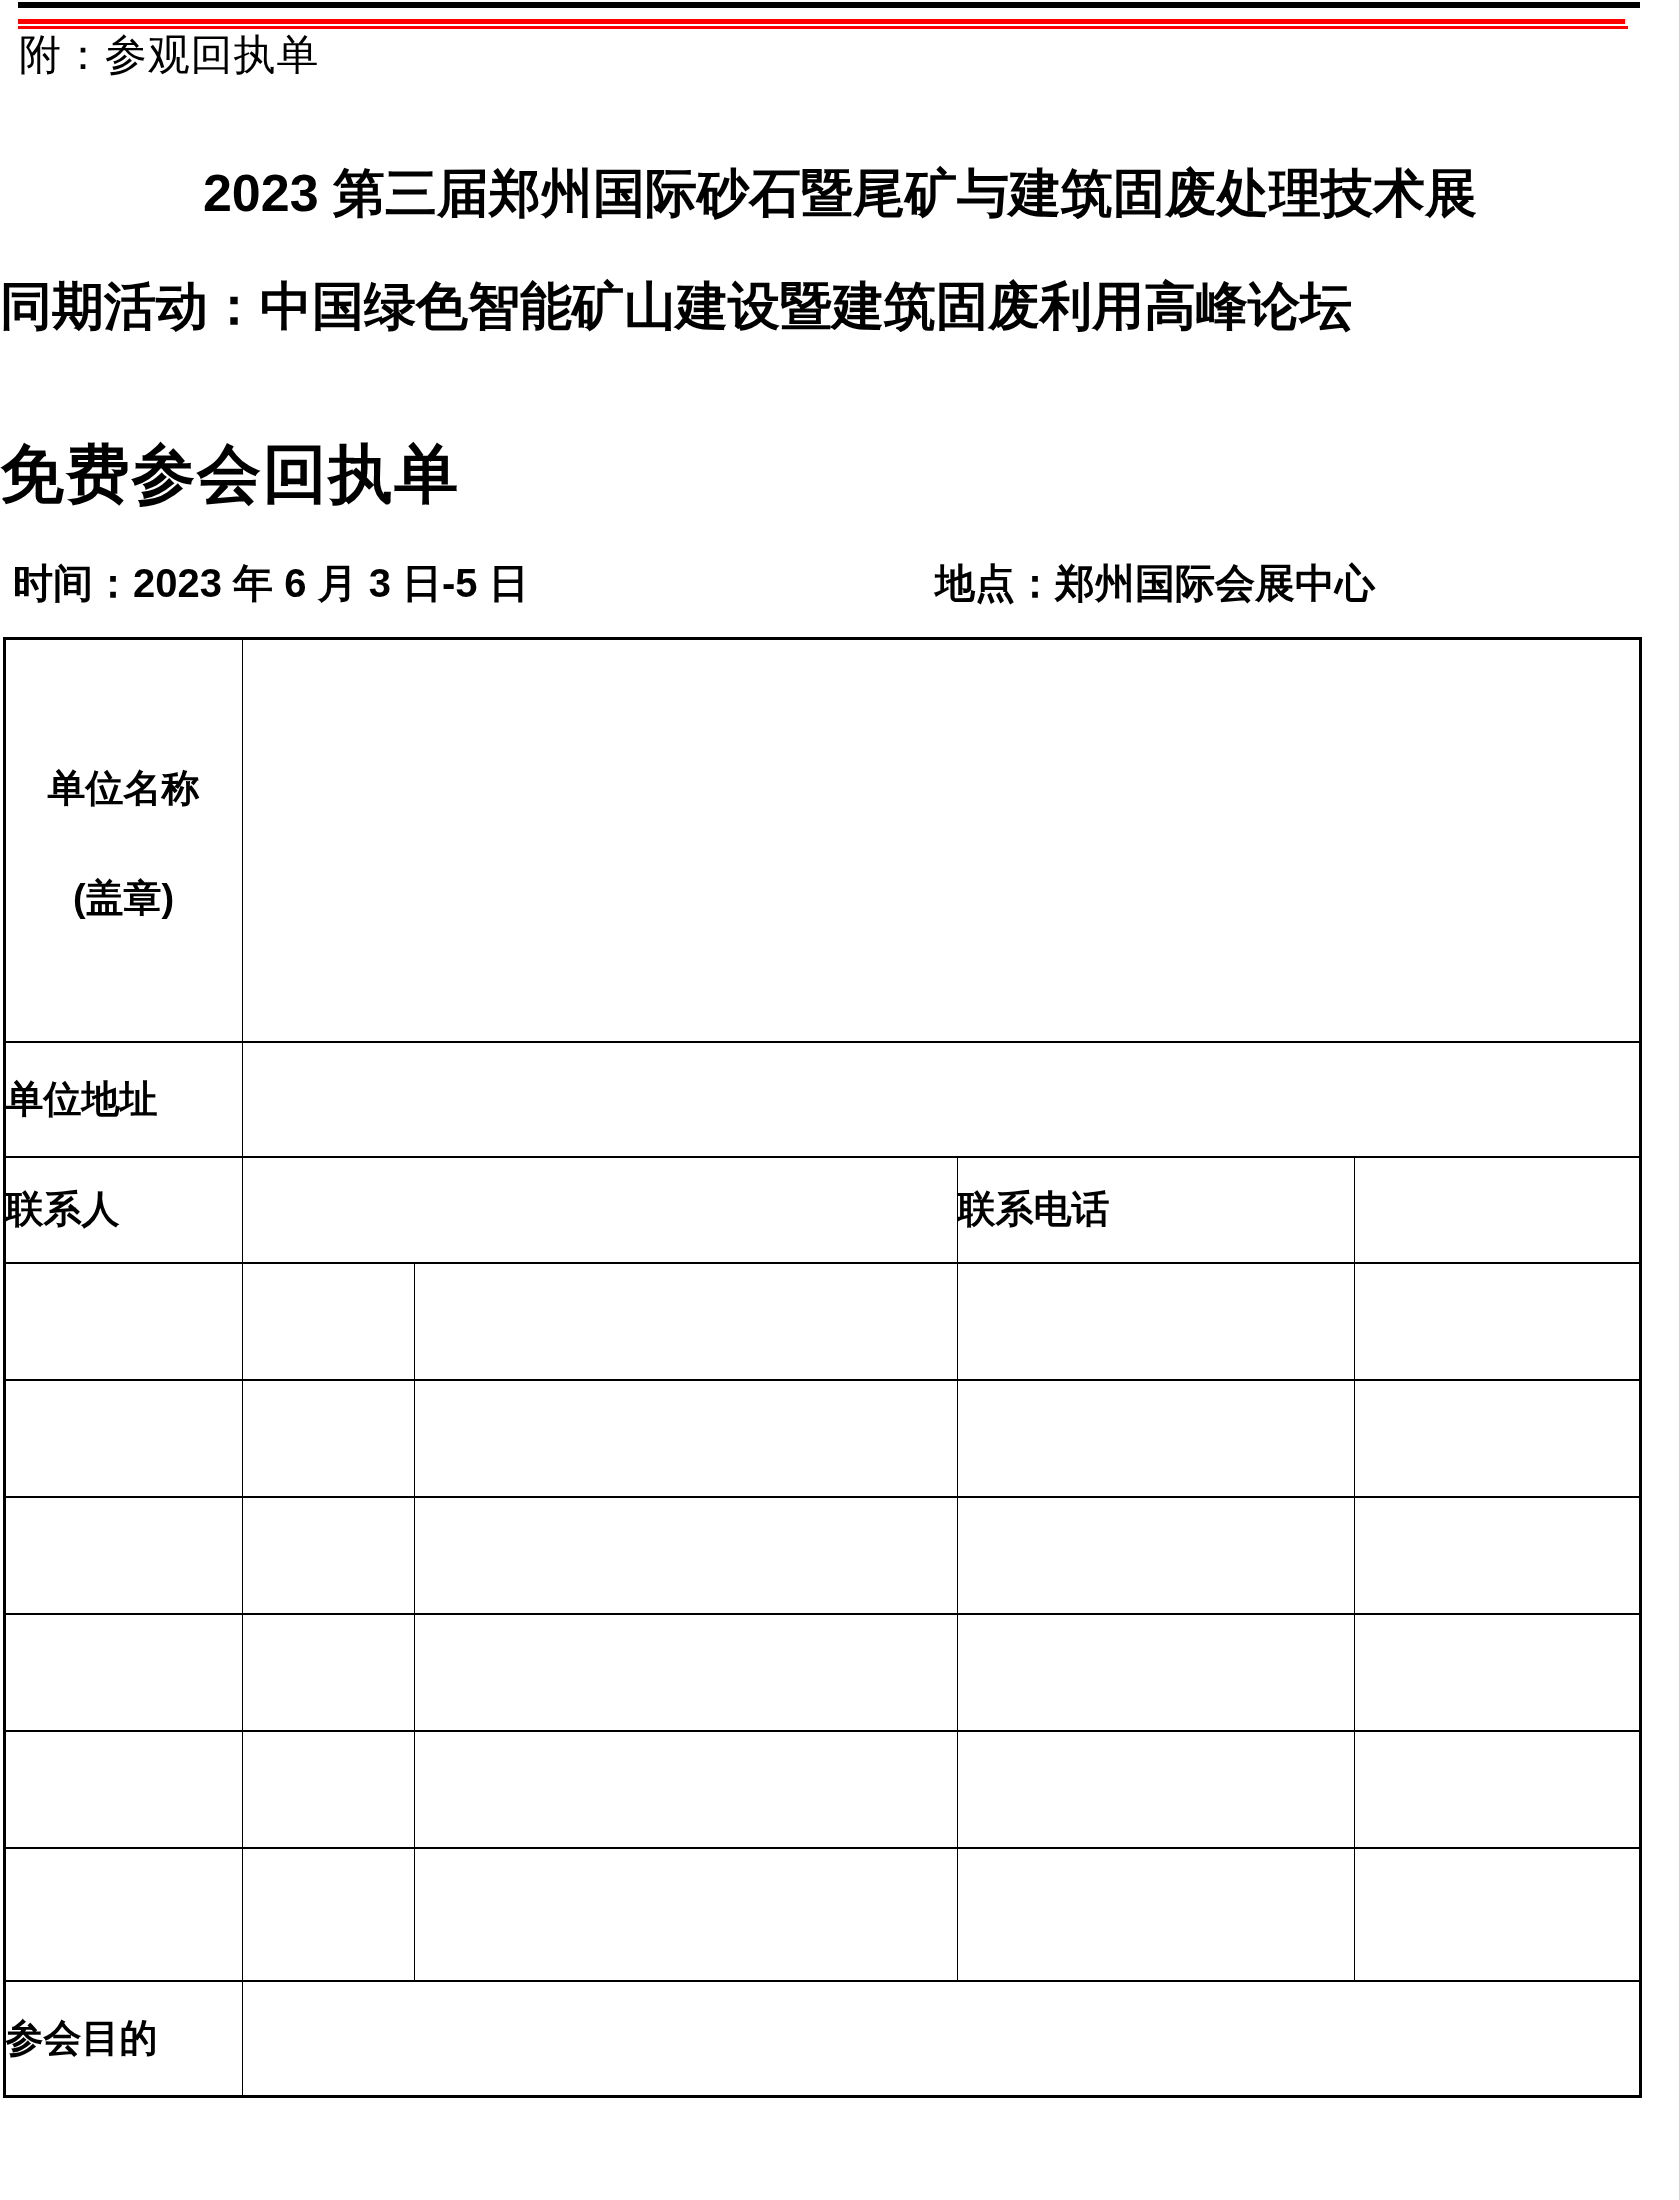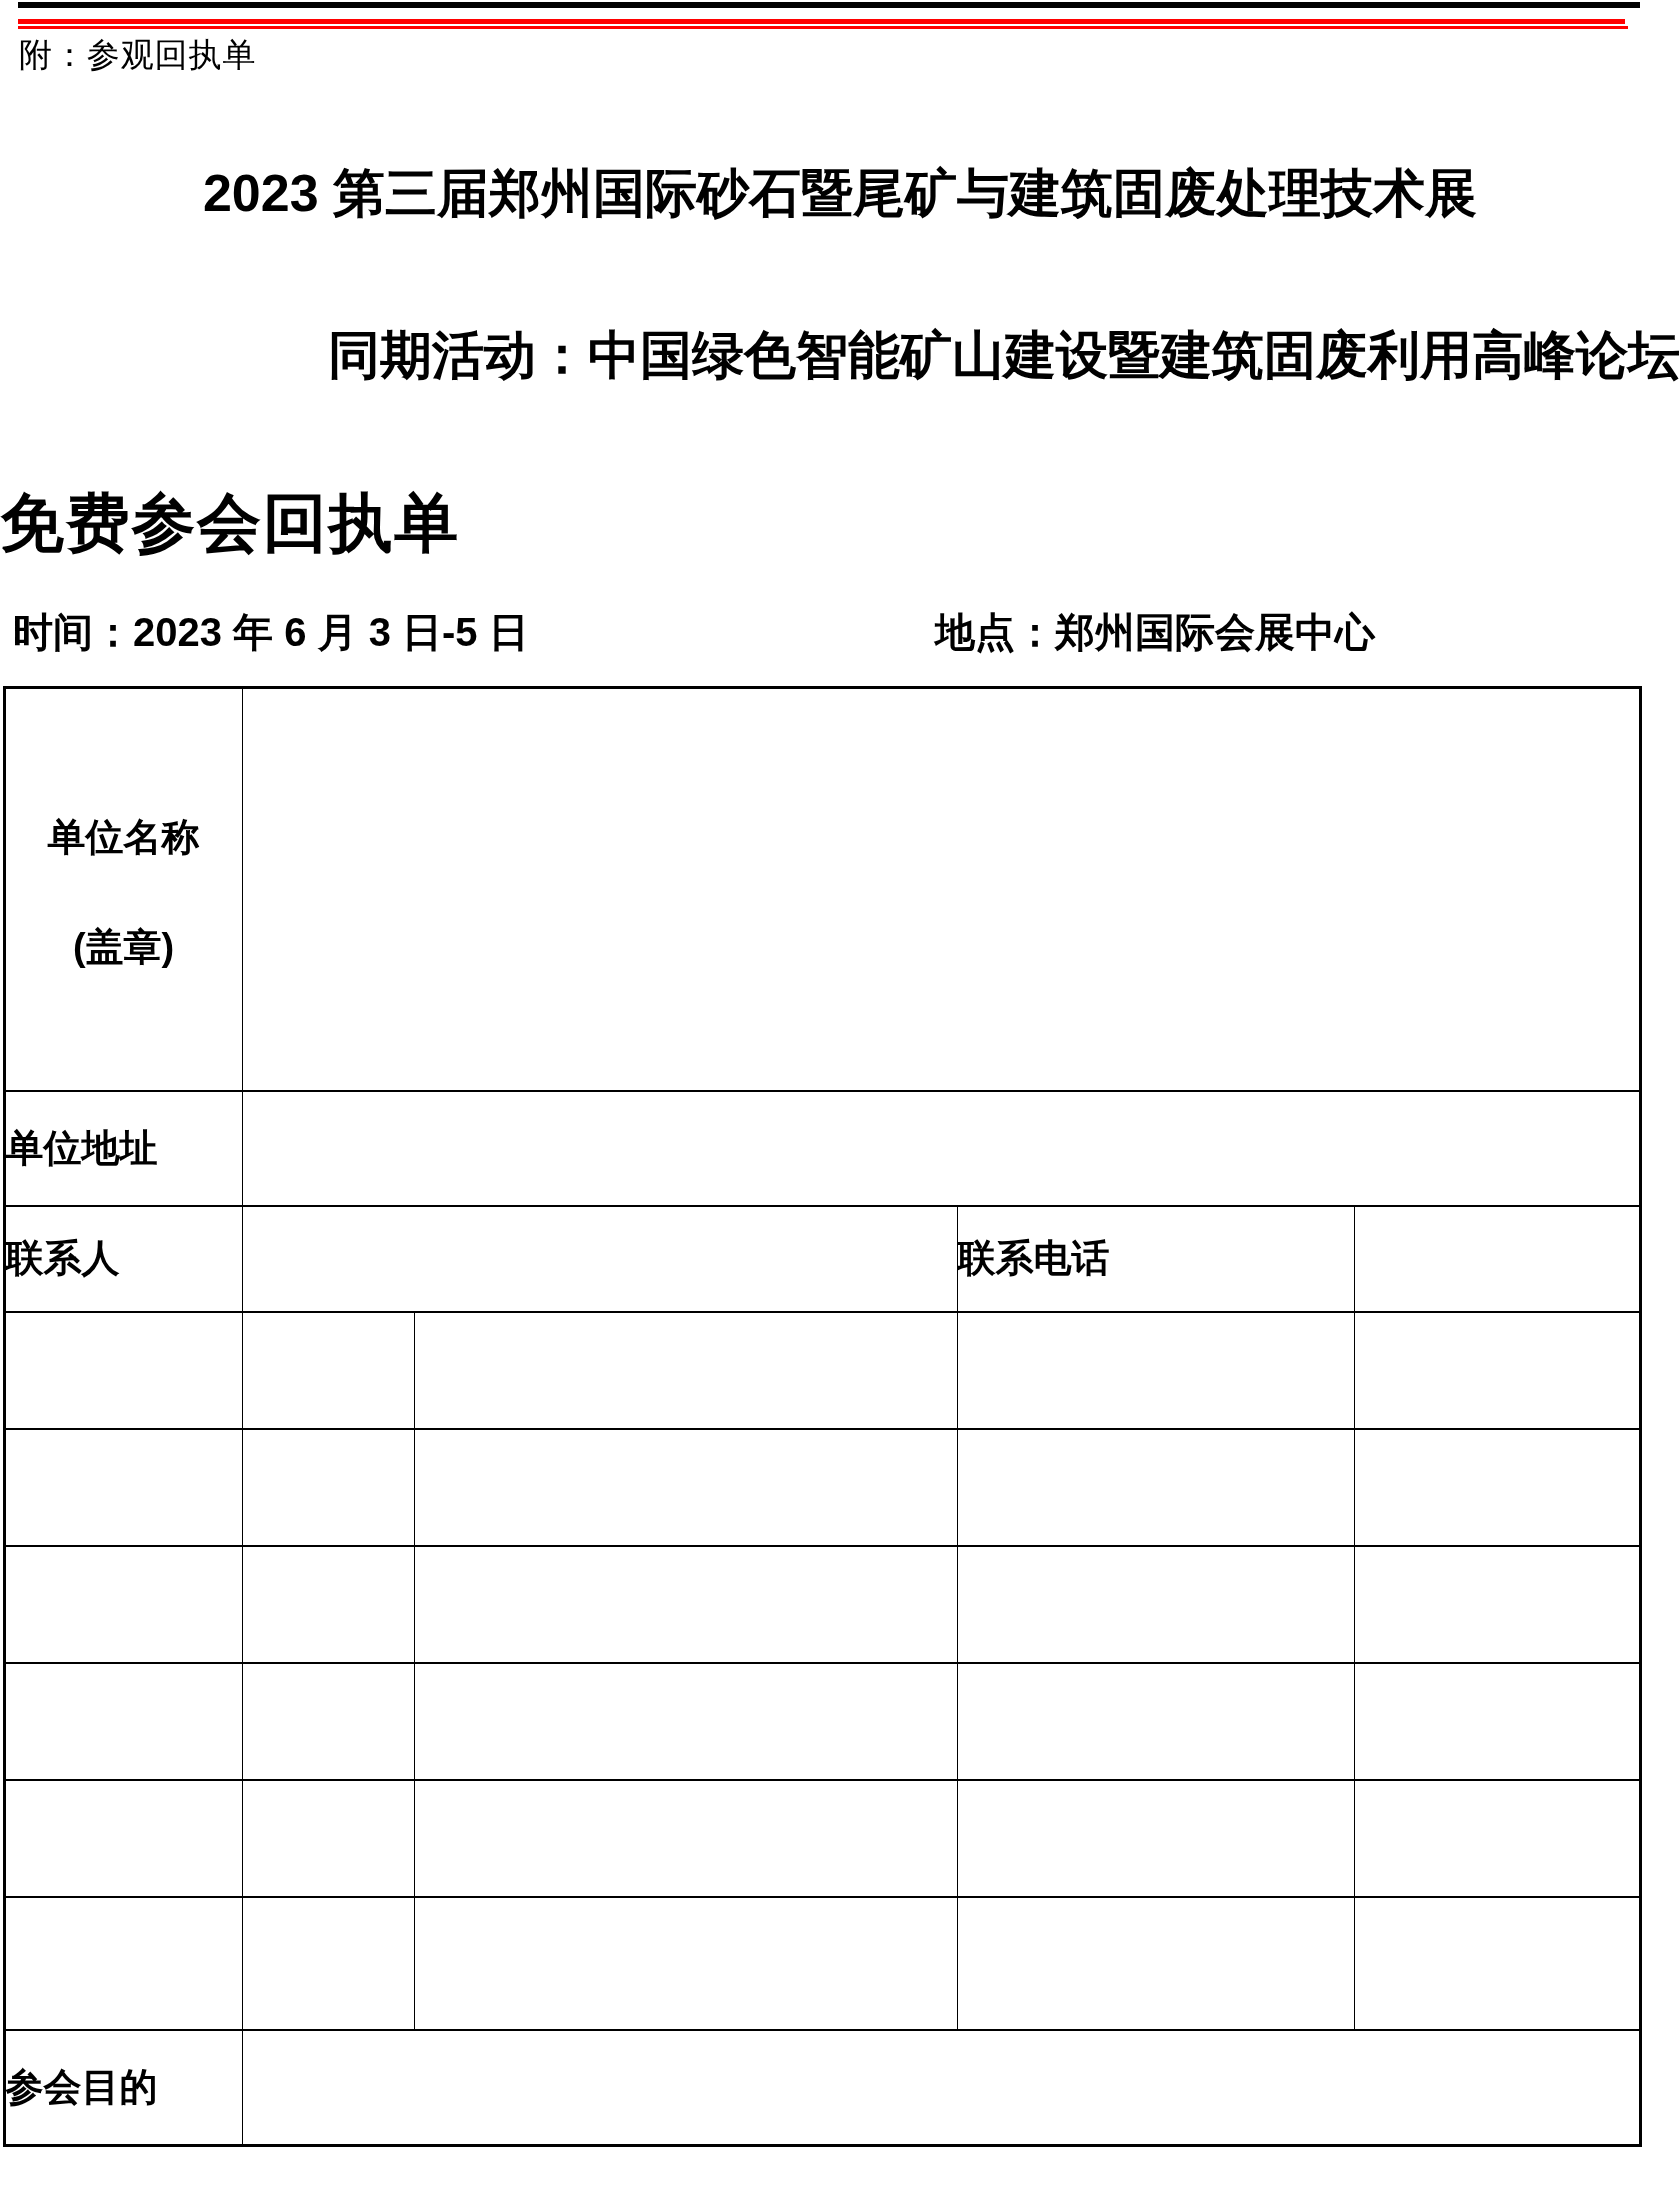--- a/index.html
+++ b/index.html
@@ -15,29 +15,29 @@
   .rule-black {
     margin:1.7px 0 0 17.5px; width:1622px; height:6.1px; background:#000;
   }
   .rule-red-wrap { margin:11.4px 0 0 17.5px; width:1610px; }
   .rule-red-thick { width:1607px; height:5.2px; background:#FF0000; }
   .rule-red-gap   { width:1607px; height:1.7px; background:#fff; }
   .rule-red-thin  { width:1610px; height:2.6px; background:#FF0000; }
 
   .attachment-note {
     margin:5.2px 0 0 19px;
-    font-size:33px; line-height:42px; font-weight:400;
+    font-size:42px; line-height:42px; font-weight:400;
     letter-spacing:0.9px;
   }
   .event-title {
     margin-top:87px; text-align:center;
     font-size:52px; line-height:61px; font-weight:700;
   }
   .concurrent-title {
-    margin-top:101px; text-align:right;
+    margin-top:52px; text-align:left;
     font-size:52px; line-height:61px; font-weight:700;
   }
   .form-title {
     margin-top:105px; 
     font-size:64px; line-height:65px; font-weight:700;
     letter-spacing:1.7px;
   }
   .time-venue {
     margin-top:50px; position:relative;
     height:52px; font-size:40px; line-height:52px; font-weight:700;

